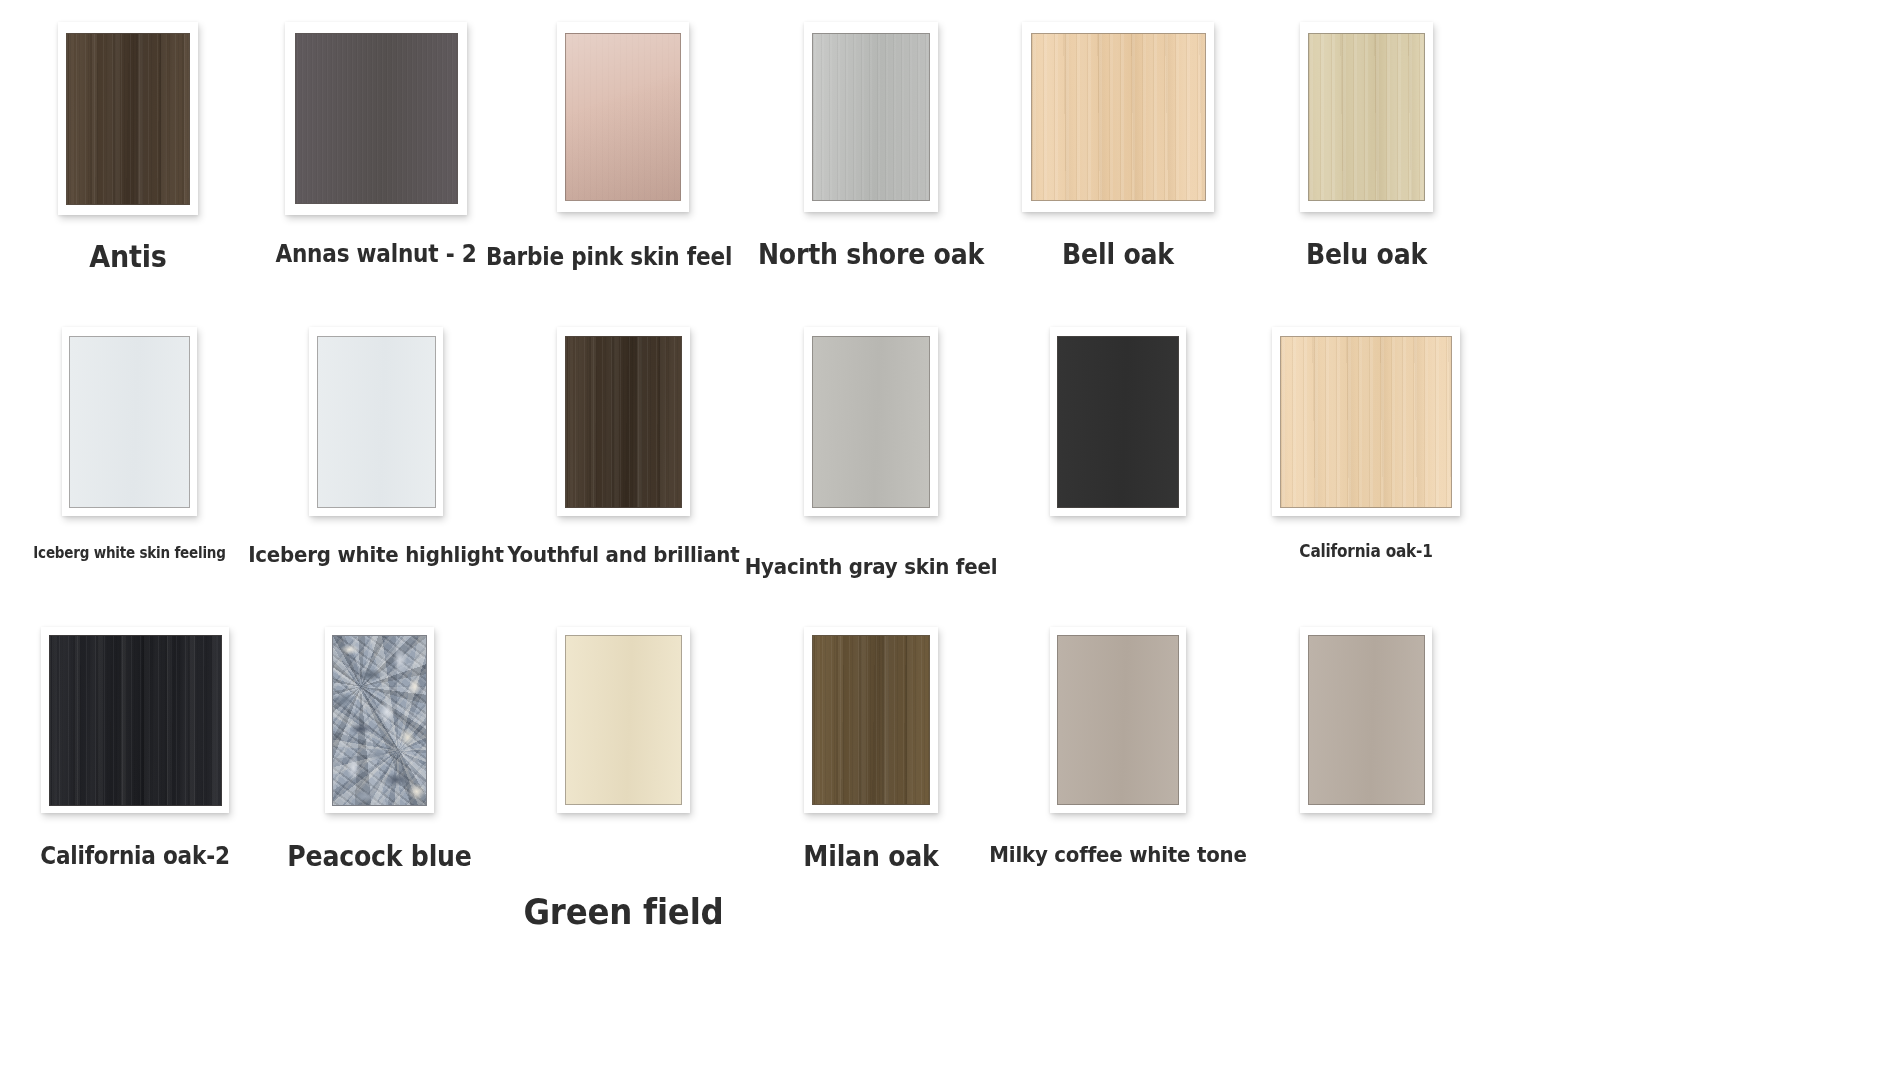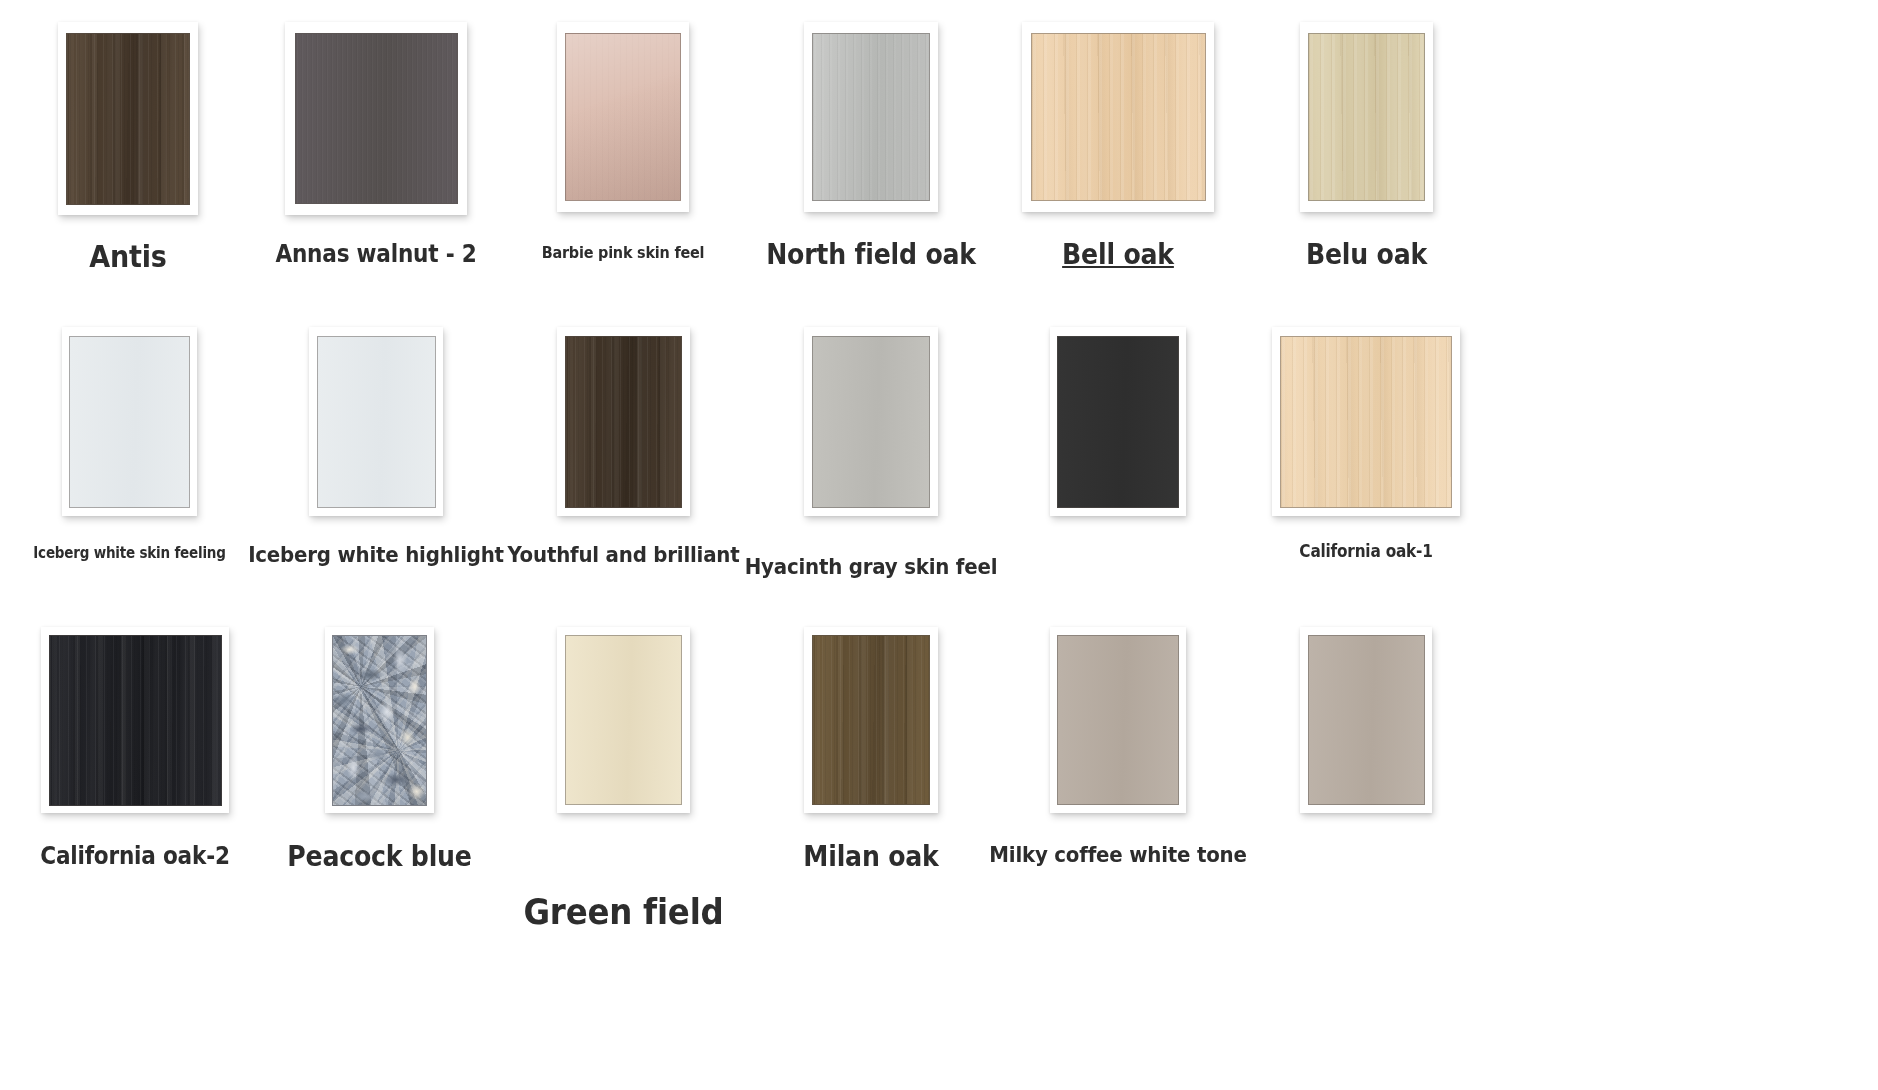--- a/index.html
+++ b/index.html
@@ -204,33 +204,33 @@
       <div class="card" style="width: 182px; height: 193px;">
         <div class="panel tex-fine" style="width: 163px; height: 171px; background: linear-gradient(92deg, rgb(96, 90, 93) 0%, rgb(85, 80, 79) 55%, rgb(96, 90, 93) 100%);"></div>
       </div>
     </div>
     <div class="label" style="position: absolute; left: -24px; right: auto; top: 241px; font-size: 24px; width: 800px;">Annas walnut - 2</div>
     <div class="swatch-cell" style="left: 557px; top: 22px; width: 132px;">
       <div class="card" style="width: 132px; height: 190px;">
         <div class="panel tex-gradient" style="width: 116px; height: 168px; background: linear-gradient(158deg, rgb(220, 189, 176) 0%, rgb(220, 189, 176) 38%, rgb(203, 169, 156) 100%);"></div>
       </div>
     </div>
-    <div class="label" style="position: absolute; left: 223px; right: auto; top: 244px; font-size: 16px; width: 800px;">Barbie pink skin feel</div>
+    <div class="label" style="position: absolute; left: 209px; right: auto; top: 244px; font-size: 24px; width: 800px;">Barbie pink skin feel</div>
     <div class="swatch-cell" style="left: 804px; top: 22px; width: 134px;">
       <div class="card" style="width: 134px; height: 190px;">
         <div class="panel tex-brushed" style="width: 118px; height: 168px; background: linear-gradient(92deg, rgb(195, 196, 194) 0%, rgb(180, 182, 179) 55%, rgb(195, 196, 194) 100%);"></div>
       </div>
     </div>
-    <div class="label" style="position: absolute; left: 471px; right: auto; top: 240px; font-size: 28px; width: 800px;">North field oak</div>
+    <div class="label" style="position: absolute; left: 471px; right: auto; top: 240px; font-size: 28px; width: 800px;">North shore oak</div>
     <div class="swatch-cell" style="left: 1022px; top: 22px; width: 192px;">
       <div class="card" style="width: 192px; height: 190px;">
         <div class="panel tex-softwood" style="width: 175px; height: 168px; background: linear-gradient(92deg, rgb(240, 213, 178) 0%, rgb(230, 199, 159) 55%, rgb(240, 213, 178) 100%);"></div>
       </div>
     </div>
-    <div class="label" style="position: absolute; left: 718px; right: auto; top: 240px; font-size: 28px; width: 800px; text-decoration: underline;">Bell oak</div>
+    <div class="label" style="position: absolute; left: 718px; right: auto; top: 240px; font-size: 28px; width: 800px;">Bell oak</div>
     <div class="swatch-cell" style="left: 1300px; top: 22px; width: 133px;">
       <div class="card" style="width: 133px; height: 190px;">
         <div class="panel tex-softwood" style="width: 117px; height: 168px; background: linear-gradient(92deg, rgb(222, 211, 178) 0%, rgb(210, 197, 160) 55%, rgb(222, 211, 178) 100%);"></div>
       </div>
     </div>
     <div class="label" style="position: absolute; left: 966.5px; right: auto; top: 240px; font-size: 28px; width: 800px;">Belu oak</div>
     <div class="swatch-cell" style="left: 62px; top: 327px; width: 135px;">
       <div class="card" style="width: 135px; height: 189px;">
         <div class="panel tex-flat" style="width: 121px; height: 172px; background: linear-gradient(92deg, rgb(233, 237, 239) 0%, rgb(226, 231, 234) 55%, rgb(233, 237, 239) 100%);"></div>
       </div>

